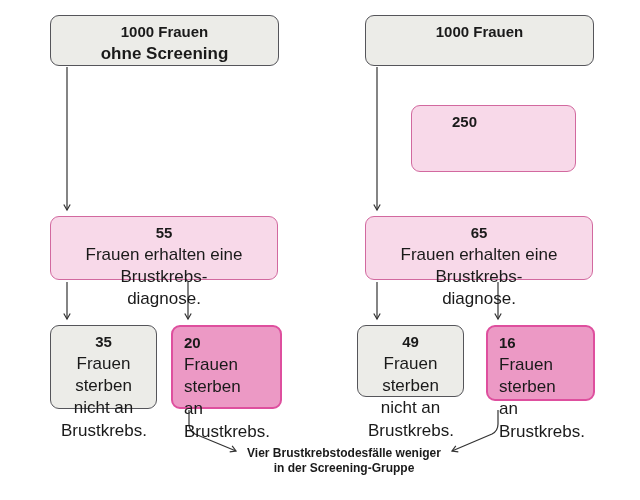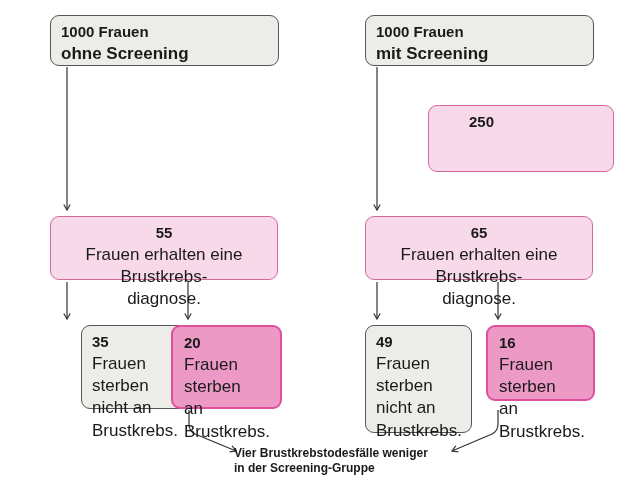--- a/index.html
+++ b/index.html
@@ -16,20 +16,21 @@
   }
   .box {
     position: absolute;
     box-sizing: border-box;
     border-radius: 9px;
     padding: 7px 10px;
   }
   .box.gray {
     background: var(--gray-fill, #ECECE8);
     border: 1.5px solid var(--gray-border, #55555A);
+    text-align: center;
   }
   .box.pink {
     background: var(--pink-light-fill, #F8D9E9);
     border: 1.5px solid var(--pink-light-border, #D2699F);
   }
   .box.pinkdark {
     background: var(--pink-dark-fill, #EC99C5);
     border: 2px solid var(--pink-dark-border, #DE4F9E);
     padding-left: 11px;
   }
@@ -43,31 +44,31 @@
   .txt {
     font-size: 17px;
     line-height: 1.3;
     white-space: pre-line;
     display: block;
   }
   .txt.bold { font-weight: bold; }
   
   #b-left-top   { left: 50px;  top: 15px;  width: 229px; height: 51px; }
   #b-right-top  { left: 365px; top: 15px;  width: 229px; height: 51px; }
-  #b-recall     { left: 428px; top: 105px; width: 186px; height: 67px; padding-left: 40px; }
+  #b-recall     { left: 411px; top: 105px; width: 165px; height: 67px; padding-left: 40px; }
   #b-left-diag  { left: 50px;  top: 216px; width: 228px; height: 64px; text-align: center; }
   #b-right-diag { left: 365px; top: 216px; width: 228px; height: 64px; text-align: center; }
-  #b-left-surv  { left: 50px;  top: 325px; width: 107px; height: 84px; margin-left: 31px; }
+  #b-left-surv  { left: 50px;  top: 325px; width: 107px; height: 84px; }
   #b-left-die   { left: 171px; top: 325px; width: 111px; height: 84px; }
-  #b-right-surv { left: 365px; top: 325px; width: 107px; height: 108px; }
+  #b-right-surv { left: 357px; top: 325px; width: 107px; height: 72px; }
   #b-right-die  { left: 486px; top: 325px; width: 109px; height: 76px; }
   #caption {
     position: absolute;
     left: 234px; top: 446px; width: 220px;
-    text-align: left;
+    text-align: center;
     font-size: 12px;
     font-weight: bold;
     line-height: 15px;
     white-space: pre-line;
   }
   svg.arrows {
     position: absolute;
     left: 0; top: 0;
     pointer-events: none;
   }
@@ -98,21 +99,20 @@
     <path class="flowline" d="M498,410 L498,424 Q498,431 492,434 L452,451" marker-end="url(#ah)"></path>
   </svg>
 
   <div id="b-left-top" class="box gray">
     <span class="num">1000 Frauen</span>
     <span class="txt bold">ohne Screening</span>
   </div>
 
   <div id="b-right-top" class="box gray">
     <span class="num">1000 Frauen</span>
-    <span class="txt bold">mit Screening</span>
   </div>
 
   <div id="b-recall" class="box pink">
     <span class="num">250</span>
   </div>
 
   <div id="b-left-diag" class="box pink">
     <span class="num">55</span>
     <span class="txt">Frauen erhalten eine Brustkrebs-
 diagnose.</span>

